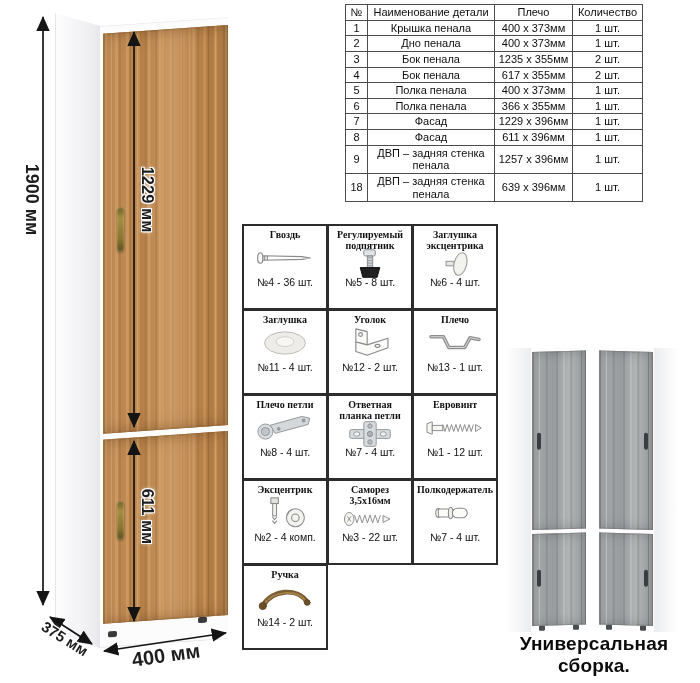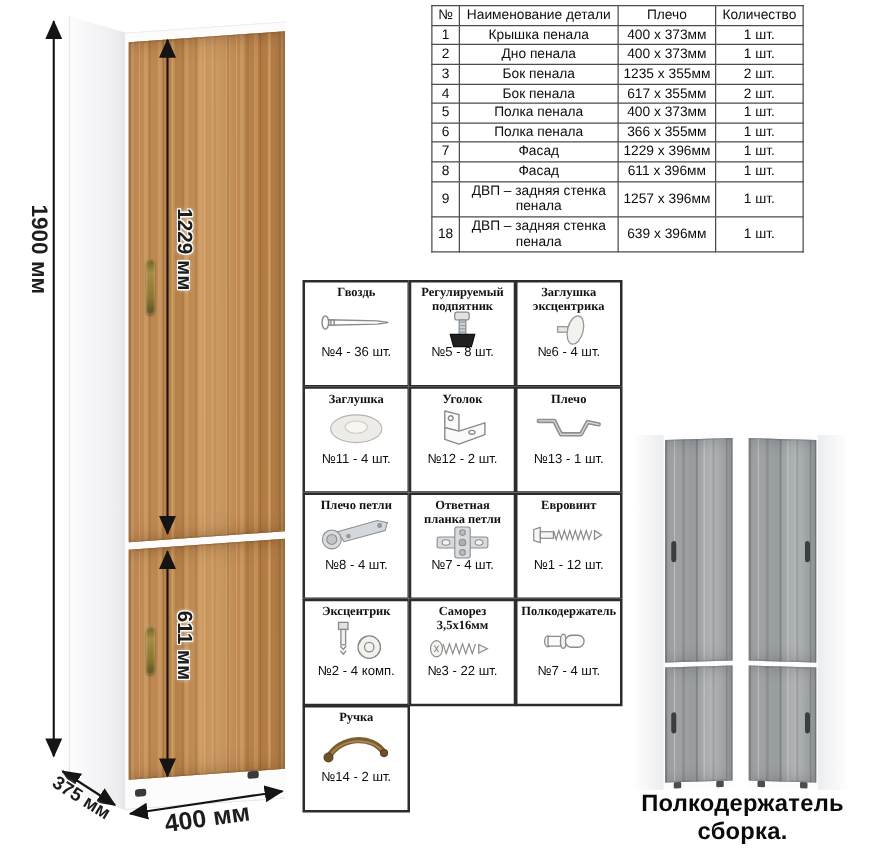--- a/index.html
+++ b/index.html
@@ -404,16 +404,16 @@
       <div class="gside"></div>
       <div class="gfront">
         <div class="gd up"></div>
         <div class="gd dn"></div>
         <span class="gh u"></span>
         <span class="gh d"></span>
         <span class="gfoot a"></span>
         <span class="gfoot b"></span>
       </div>
     </div>
-    <div id="caption">Полкодержатель сборка.</div>
+    <div id="caption">Универсальная сборка.</div>
   </div>
 
 </div>
 
 </body></html>

